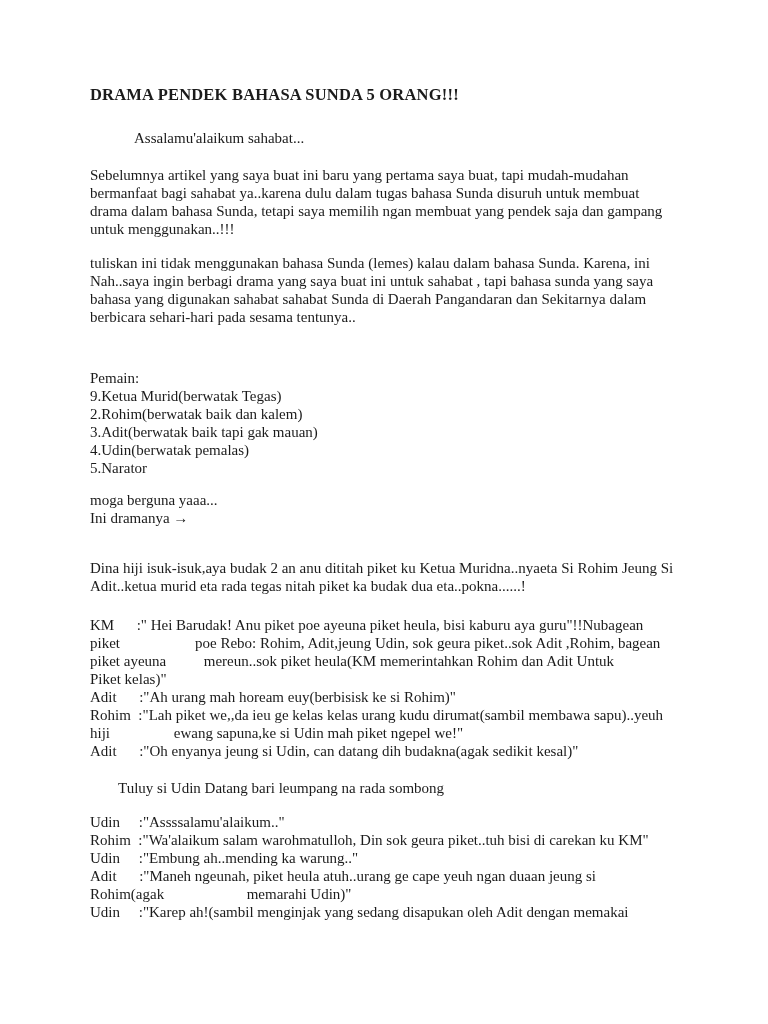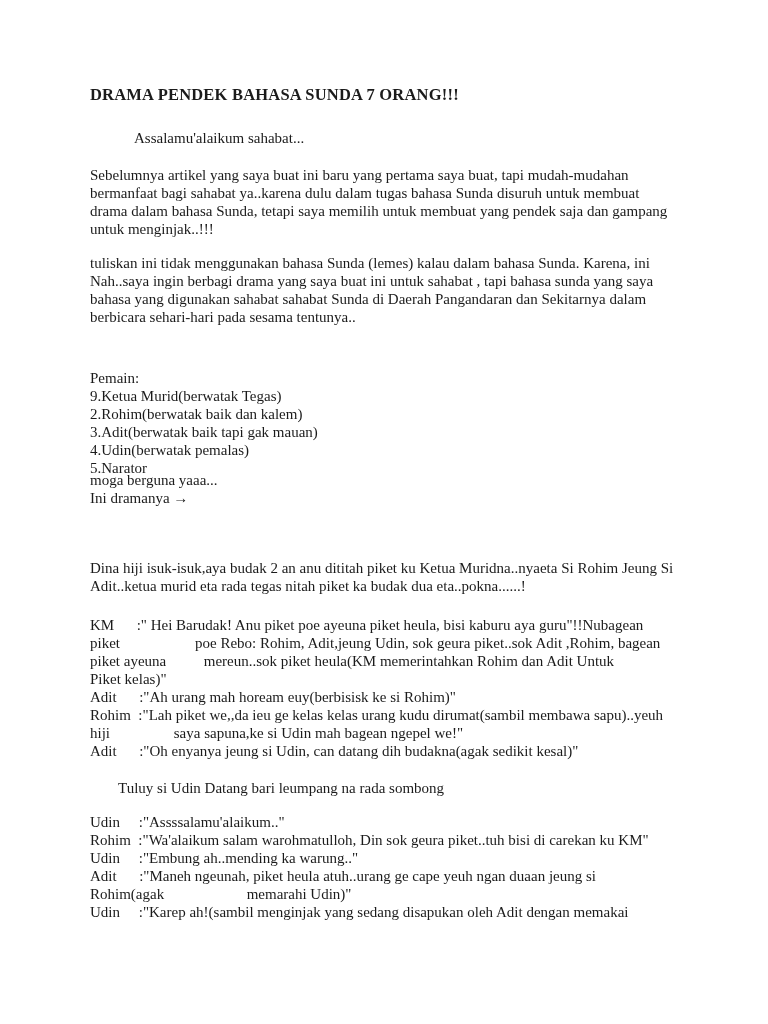--- a/index.html
+++ b/index.html
@@ -32,44 +32,44 @@
     font-weight:bold;
     letter-spacing:0.2px;
     white-space:pre;
   }
   
   #title-block      {top:86px;}
   #greeting-block   {top:129px;margin-left:44px;}
   #intro-para-1     {top:166px;}
   #intro-para-2     {top:254px;}
   #cast-block       {top:369px;font-family:Liberation Serif, serif;}
-  #notes-block      {top:471px;}
+  #notes-block      {top:491px;}
   #narration-1      {top:559px;}
   #dialog-1         {top:616px;}
   #narration-2      {top:779px;margin-left:28px;}
   #dialog-2         {top:813px;}
 </style>
 </head>
 <body>
 
 <div class="page">
 
   <div class="block" id="title-block">
-    <div class="doc-title">DRAMA PENDEK BAHASA SUNDA 7 ORANG!!!</div>
+    <div class="doc-title">DRAMA PENDEK BAHASA SUNDA 5 ORANG!!!</div>
   </div>
 
   <div class="block" id="greeting-block">
     <div class="line">Assalamu'alaikum sahabat...</div>
   </div>
 
   <div class="block" id="intro-para-1">
       <div class="line">Sebelumnya artikel yang saya buat ini baru yang pertama saya buat, tapi mudah-mudahan</div>
       <div class="line">bermanfaat bagi sahabat ya..karena dulu dalam tugas bahasa Sunda disuruh untuk membuat</div>
-      <div class="line">drama dalam bahasa Sunda, tetapi saya memilih untuk membuat yang pendek saja dan gampang</div>
-      <div class="line">untuk menginjak..!!!</div>
+      <div class="line">drama dalam bahasa Sunda, tetapi saya memilih ngan membuat yang pendek saja dan gampang</div>
+      <div class="line">untuk menggunakan..!!!</div>
     </div>
 
   <div class="block" id="intro-para-2">
       <div class="line">tuliskan ini tidak menggunakan bahasa Sunda (lemes) kalau dalam bahasa Sunda. Karena, ini</div>
       <div class="line">Nah..saya ingin berbagi drama yang saya buat ini untuk sahabat , tapi bahasa sunda yang saya</div>
       <div class="line">bahasa yang digunakan sahabat sahabat Sunda di Daerah Pangandaran dan Sekitarnya dalam</div>
       <div class="line">berbicara sehari-hari pada sesama tentunya..</div>
     </div>
 
   <div class="block" id="cast-block">
@@ -93,21 +93,21 @@
       <div class="line">Adit..ketua murid eta rada tegas nitah piket ka budak dua eta..pokna......!</div>
     </div>
 
   <div class="block" id="dialog-1">
       <div class="line">KM      :" Hei Barudak! Anu piket poe ayeuna piket heula, bisi kaburu aya guru"!!Nubagean</div>
       <div class="line">piket                    poe Rebo: Rohim, Adit,jeung Udin, sok geura piket..sok Adit ,Rohim, bagean</div>
       <div class="line">piket ayeuna          mereun..sok piket heula(KM memerintahkan Rohim dan Adit Untuk</div>
       <div class="line">Piket kelas)"</div>
       <div class="line">Adit      :"Ah urang mah hoream euy(berbisisk ke si Rohim)"</div>
       <div class="line">Rohim  :"Lah piket we,,da ieu ge kelas kelas urang kudu dirumat(sambil membawa sapu)..yeuh</div>
-      <div class="line">hiji                 saya sapuna,ke si Udin mah bagean ngepel we!"</div>
+      <div class="line">hiji                 ewang sapuna,ke si Udin mah piket ngepel we!"</div>
       <div class="line">Adit      :"Oh enyanya jeung si Udin, can datang dih budakna(agak sedikit kesal)"</div>
     </div>
 
   <div class="block" id="narration-2">
       <div class="line">Tuluy si Udin Datang bari leumpang na rada sombong</div>
     </div>
 
   <div class="block" id="dialog-2">
       <div class="line">Udin     :"Assssalamu'alaikum.."</div>
       <div class="line">Rohim  :"Wa'alaikum salam warohmatulloh, Din sok geura piket..tuh bisi di carekan ku KM"</div>

